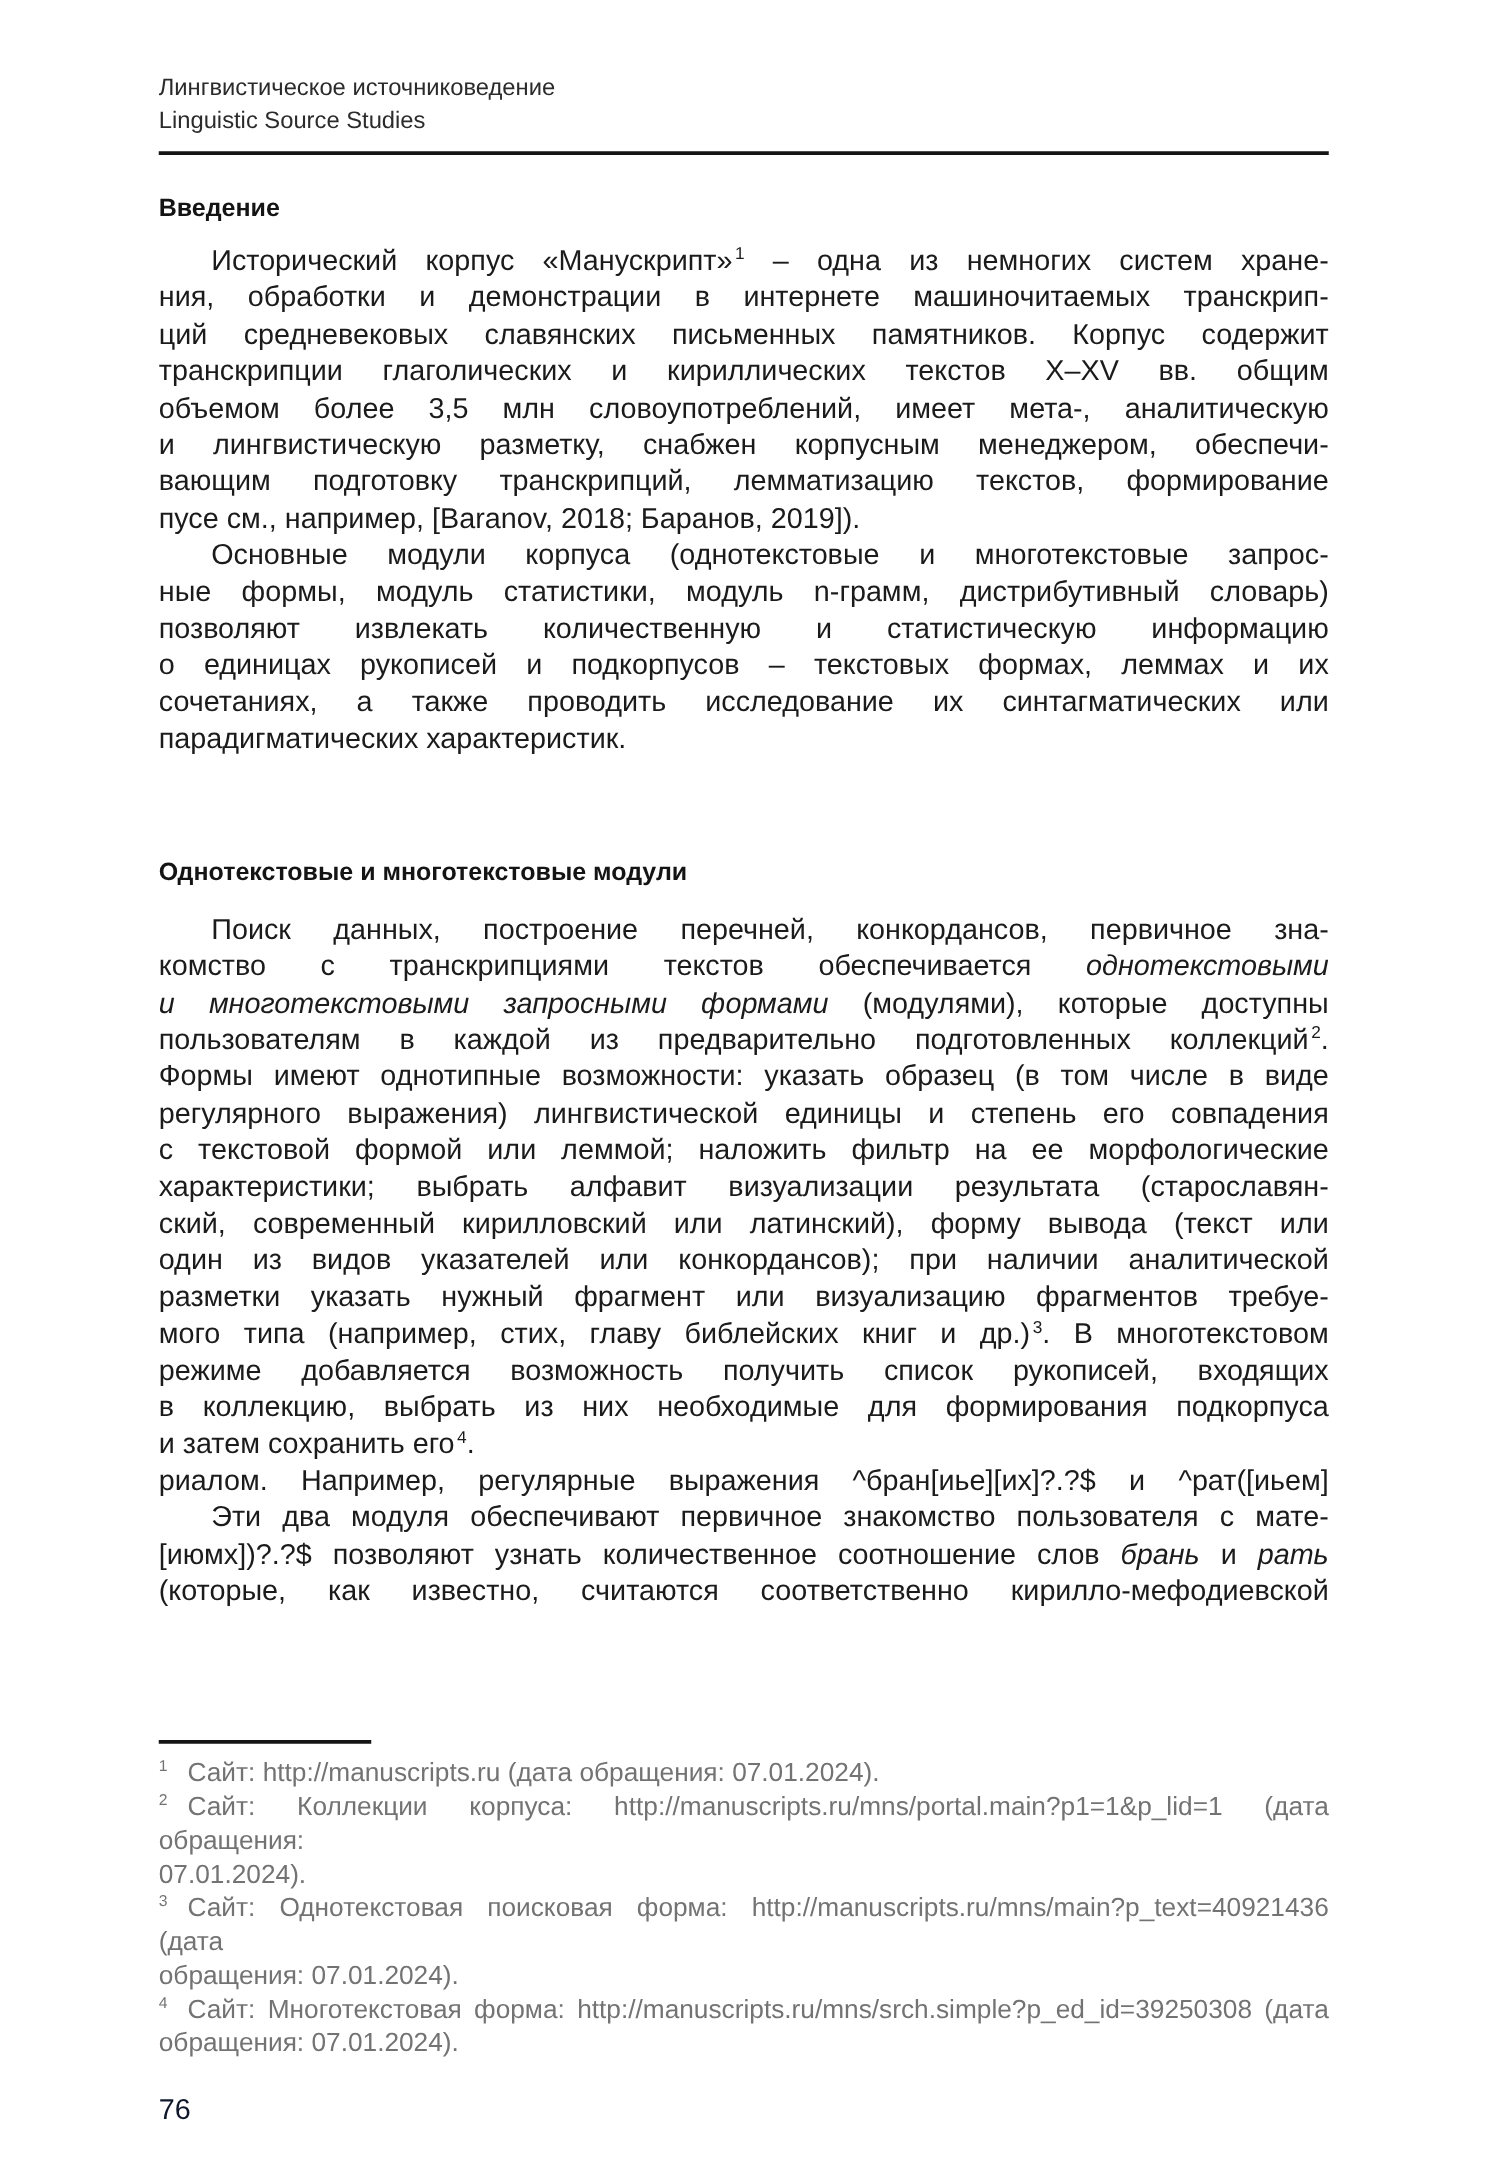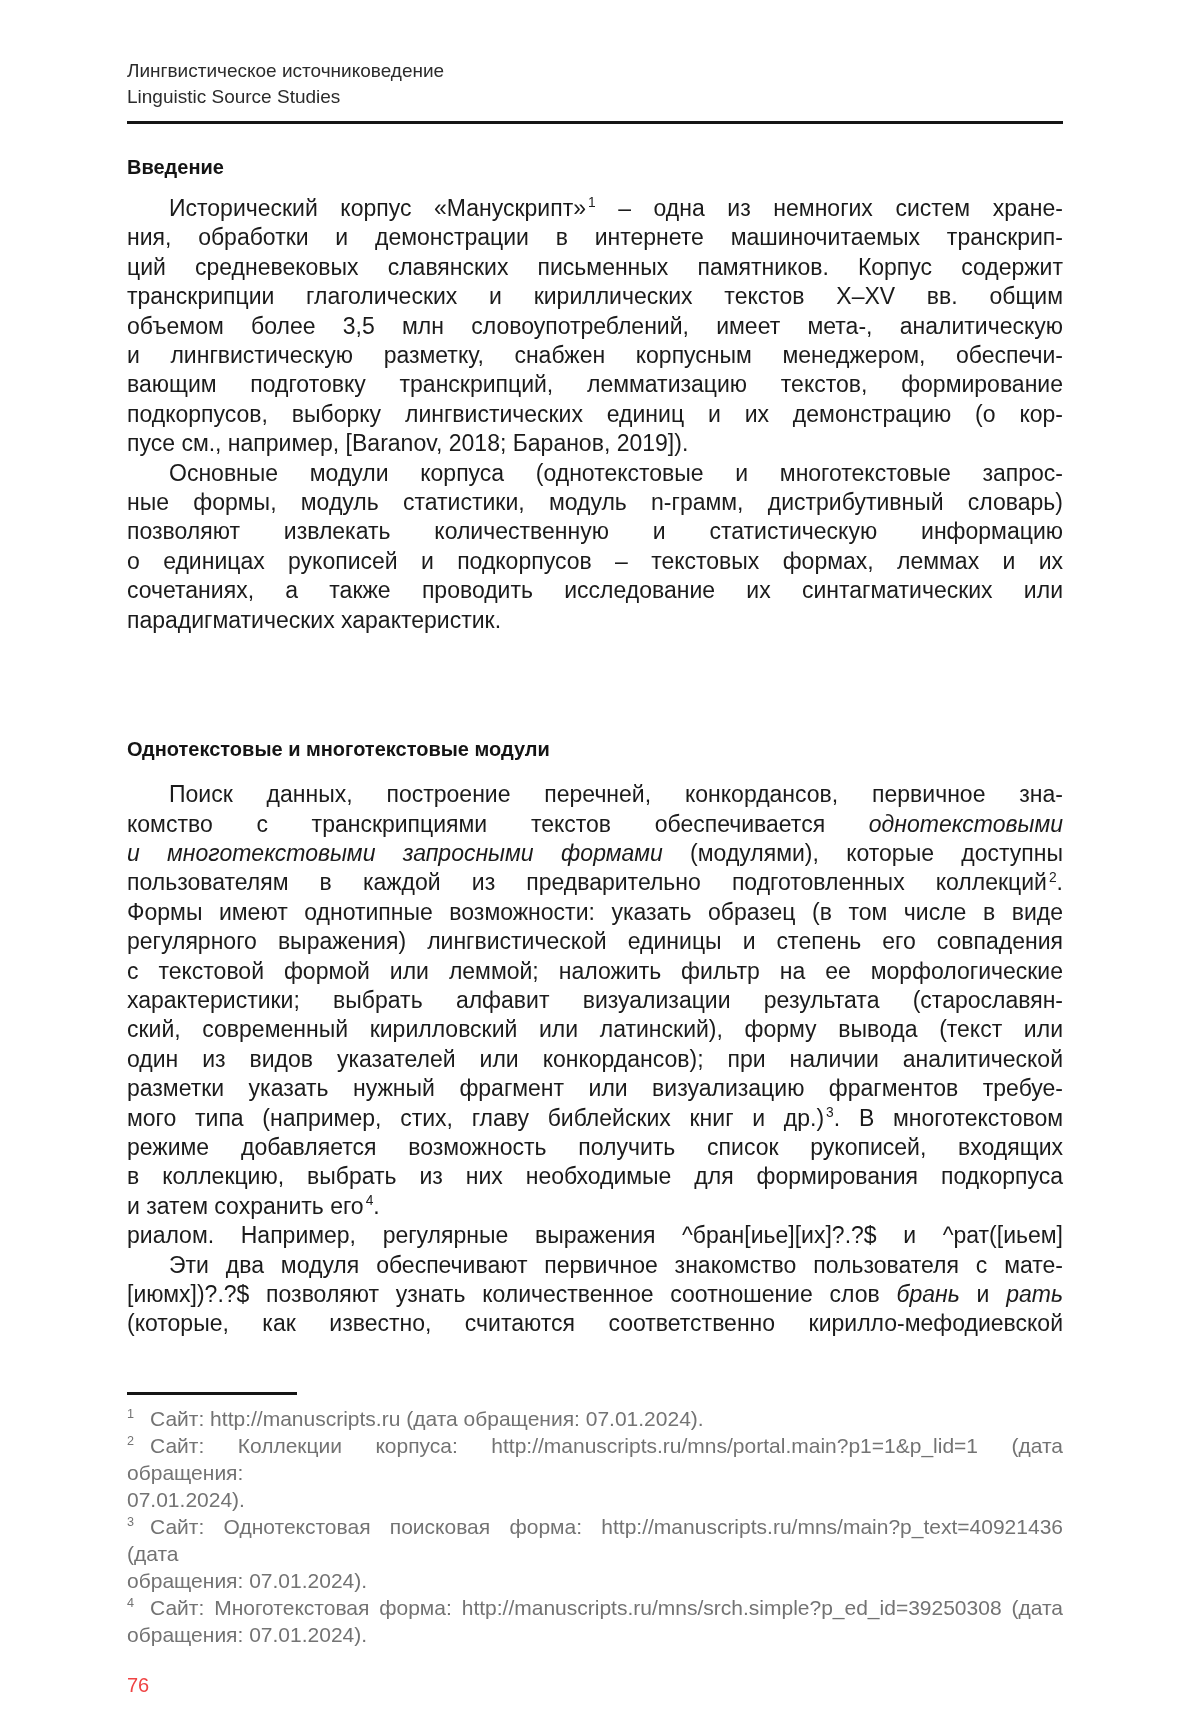--- a/index.html
+++ b/index.html
@@ -13,21 +13,21 @@
   .content { position: absolute; left: 127px; top: 58px; width: 936px; }
 
   .running-head { font-size: 19px; line-height: 26px; color: #2b2b2b; font-weight: 400; }
   .head-rule { border-top: 3px solid #151515; margin-top: 11px; }
 
   .section-heading {
     font-size: 20px; font-weight: 700; color: #141414;
     margin: 0; padding: 0; line-height: 32px;
   }
   .sec-0 { margin: 27px 0 11px 0; }
-  .sec-1 { margin: 98px 0 15px 0; }
+  .sec-1 { margin: 76px 0 15px 0; }
 
   .para { margin: 0; }
   .line {
     font-size: 23px; line-height: 29.4px;
     text-align: justify; text-align-last: justify;
     white-space: normal;
   }
   .line.first { text-indent: 42px; }
   .line.last { text-align-last: left; }
   i { font-style: italic; }
@@ -36,21 +36,21 @@
   }
   sup.fnm { margin-left: 0; margin-right: 16px; }
 
   .footer { position: absolute; left: 127px; top: 1392px; width: 936px; }
   .fn-rule { width: 170px; border-top: 3px solid #151515; margin-bottom: 10px; }
   .fn-line {
     font-size: 21px; line-height: 27px;
     text-align: justify; text-align-last: justify; color: #737373;
   }
   .fn-line.last { text-align-last: left; }
-  .page-number { margin-top: 26px; font-size: 20px; color: #ef4444; }
+  .page-number { margin-top: 26px; font-size: 23px; color: #0f172a; }
 </style>
 </head>
 <body>
 
 <div class="page">
   <div class="content">
     <div class="running-head">
       <div>Лингвистическое источниковедение</div>
       <div>Linguistic Source Studies</div>
     </div>
@@ -58,21 +58,20 @@
     <div id="body-sections">
         <h2 class="section-heading sec-0">Введение</h2>
         <div class="para">
           <div class="line first"><span>Исторический корпус «Манускрипт»</span><sup class="sup">1</sup><span> – одна из немногих систем хране-</span></div>
           <div class="line"><span>ния, обработки и демонстрации в интернете машиночитаемых транскрип-</span></div>
           <div class="line"><span>ций средневековых славянских письменных памятников. Корпус содержит</span></div>
           <div class="line"><span>транскрипции глаголических и кириллических текстов X–XV вв. общим</span></div>
           <div class="line"><span>объемом более 3,5 млн словоупотреблений, имеет мета-, аналитическую</span></div>
           <div class="line"><span>и лингвистическую разметку, снабжен корпусным менеджером, обеспечи-</span></div>
           <div class="line"><span>вающим подготовку транскрипций, лемматизацию текстов, формирование</span></div>
-          <div class="line"><span>подкорпусов, выборку лингвистических единиц и их демонстрацию (о кор-</span></div>
           <div class="line last"><span>пусе см., например, [Baranov, 2018; Баранов, 2019]).</span></div>
         </div>
         <div class="para">
           <div class="line first"><span>Основные модули корпуса (однотекстовые и многотекстовые запрос-</span></div>
           <div class="line"><span>ные формы, модуль статистики, модуль n-грамм, дистрибутивный словарь)</span></div>
           <div class="line"><span>позволяют извлекать количественную и статистическую информацию</span></div>
           <div class="line"><span>о единицах рукописей и подкорпусов – текстовых формах, леммах и их</span></div>
           <div class="line"><span>сочетаниях, а также проводить исследование их синтагматических или</span></div>
           <div class="line last"><span>парадигматических характеристик.</span></div>
         </div>

